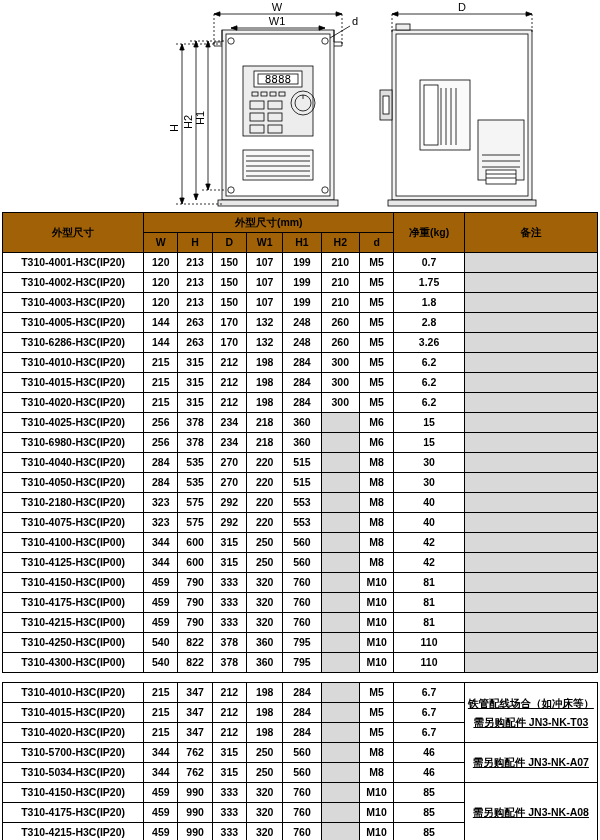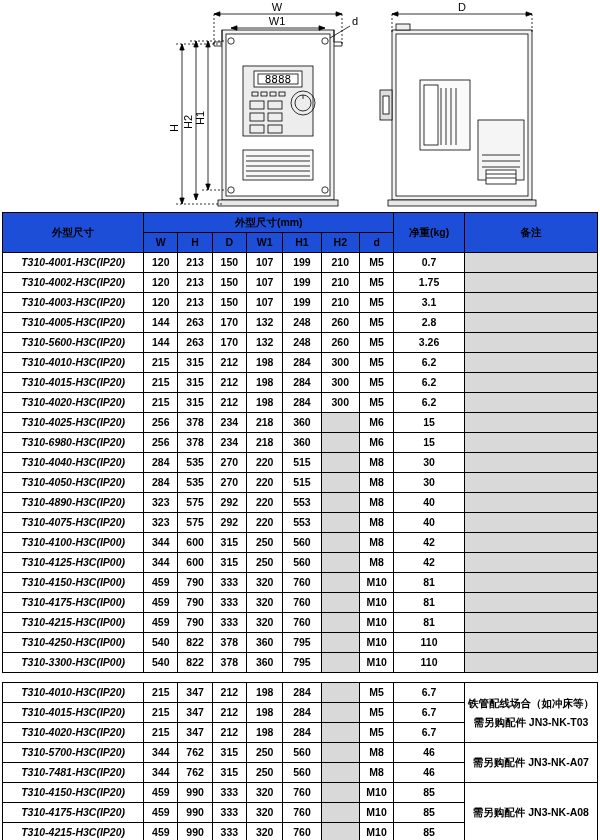--- a/index.html
+++ b/index.html
@@ -15,24 +15,24 @@
   table.spec{border-collapse:collapse;table-layout:fixed;width:596px;margin:0 2px;}
   table.spec th, table.spec td{
     border:1px solid #000;
     font-size:10.5px;
     text-align:center;
     padding:0;
     height:19px;
     line-height:19px;
     font-weight:bold;
   }
-  table.spec th{background:#1d4ed8;}
-  td.model{text-align:left;padding-left:4px;font-size:10.5px;font-style:italic;}
+  table.spec th{background:#a16207;}
+  td.model{text-align:left;padding-left:4px;font-size:10.5px;}
   td.gray{background:#d9d9d9;}
-  td.note{font-size:9.5px;line-height:11px;font-weight:bold;}
+  td.note{font-size:9.5px;line-height:11px;font-weight:bold;text-decoration:underline;}
   .hdr-top{height:19px;}
 </style>
 </head>
 <body>
 
 <div class="page">
 
   <div class="drawing">
     <svg class="draw" width="600" height="212" viewBox="0 0 600 212">
       <g stroke="#000" fill="none" stroke-width="0.8">
@@ -206,37 +206,37 @@
         </tr>
         <tr>
           <td class="model">T310-4003-H3C(IP20)</td>
           <td>120</td>
           <td>213</td>
           <td>150</td>
           <td>107</td>
           <td>199</td>
           <td>210</td>
           <td>M5</td>
-          <td>3.1</td>
+          <td>1.8</td>
           <td class="gray"></td>
         </tr>
         <tr>
           <td class="model">T310-4005-H3C(IP20)</td>
           <td>144</td>
           <td>263</td>
           <td>170</td>
           <td>132</td>
           <td>248</td>
           <td>260</td>
           <td>M5</td>
           <td>2.8</td>
           <td class="gray"></td>
         </tr>
         <tr>
-          <td class="model">T310-5600-H3C(IP20)</td>
+          <td class="model">T310-6286-H3C(IP20)</td>
           <td>144</td>
           <td>263</td>
           <td>170</td>
           <td>132</td>
           <td>248</td>
           <td>260</td>
           <td>M5</td>
           <td>3.26</td>
           <td class="gray"></td>
         </tr>
@@ -318,21 +318,21 @@
           <td>535</td>
           <td>270</td>
           <td>220</td>
           <td>515</td>
           <td class="gray"></td>
           <td>M8</td>
           <td>30</td>
           <td class="gray"></td>
         </tr>
         <tr>
-          <td class="model">T310-4890-H3C(IP20)</td>
+          <td class="model">T310-2180-H3C(IP20)</td>
           <td>323</td>
           <td>575</td>
           <td>292</td>
           <td>220</td>
           <td>553</td>
           <td class="gray"></td>
           <td>M8</td>
           <td>40</td>
           <td class="gray"></td>
         </tr>
@@ -414,21 +414,21 @@
           <td>822</td>
           <td>378</td>
           <td>360</td>
           <td>795</td>
           <td class="gray"></td>
           <td>M10</td>
           <td>110</td>
           <td class="gray"></td>
         </tr>
         <tr>
-          <td class="model">T310-3300-H3C(IP00)</td>
+          <td class="model">T310-4300-H3C(IP00)</td>
           <td>540</td>
           <td>822</td>
           <td>378</td>
           <td>360</td>
           <td>795</td>
           <td class="gray"></td>
           <td>M10</td>
           <td>110</td>
           <td class="gray"></td>
         </tr>
@@ -489,21 +489,21 @@
           <td>762</td>
           <td>315</td>
           <td>250</td>
           <td>560</td>
           <td class="gray"></td>
           <td>M8</td>
           <td>46</td>
           <td rowspan="2" class="note">需另购配件 JN3-NK-A07</td>
         </tr>
         <tr>
-          <td class="model">T310-7481-H3C(IP20)</td>
+          <td class="model">T310-5034-H3C(IP20)</td>
           <td>344</td>
           <td>762</td>
           <td>315</td>
           <td>250</td>
           <td>560</td>
           <td class="gray"></td>
           <td>M8</td>
           <td>46</td>
         </tr>
         <tr>

